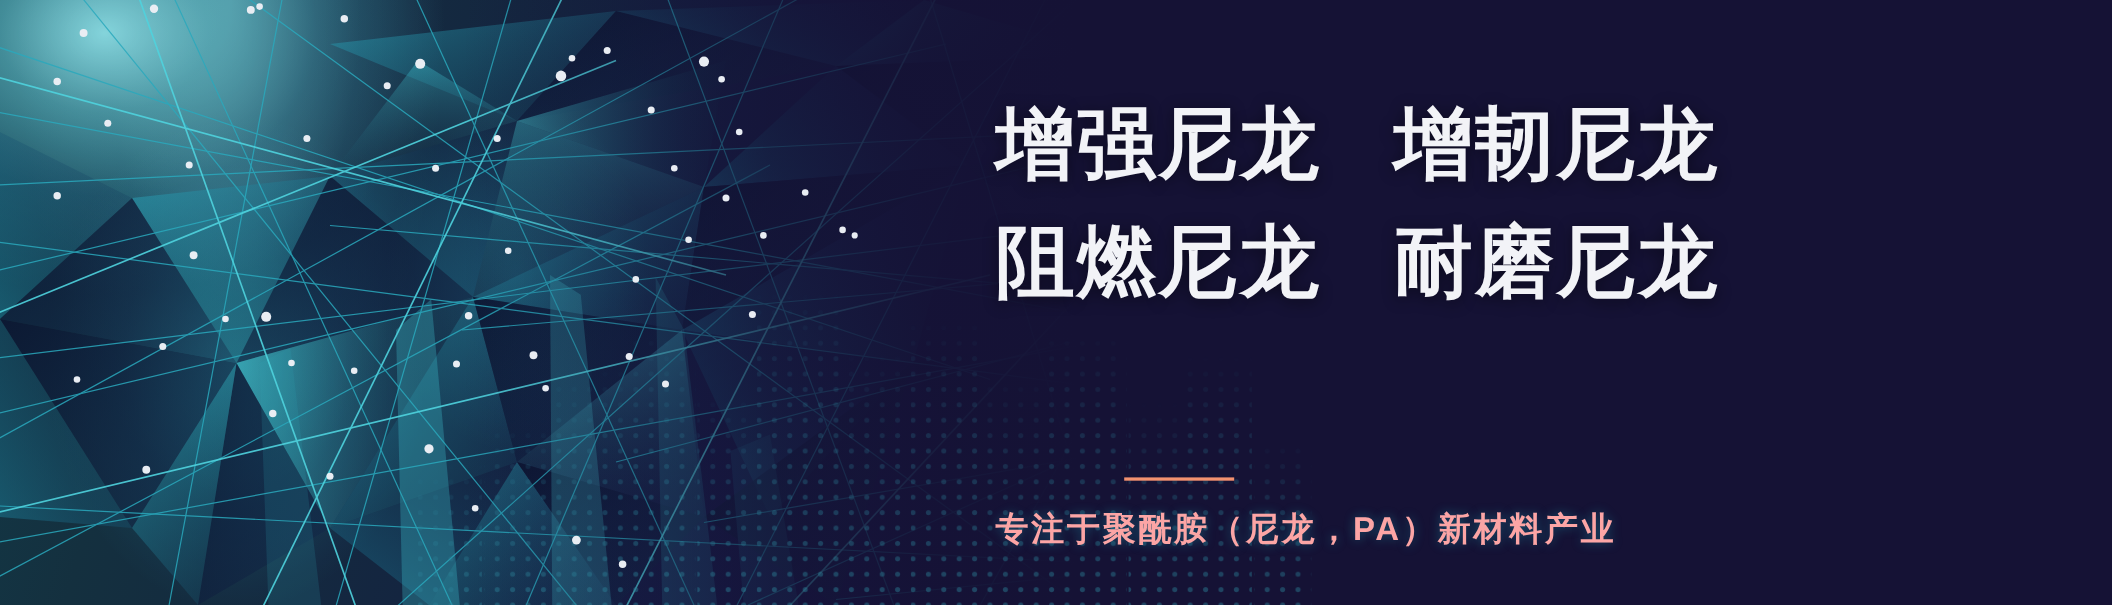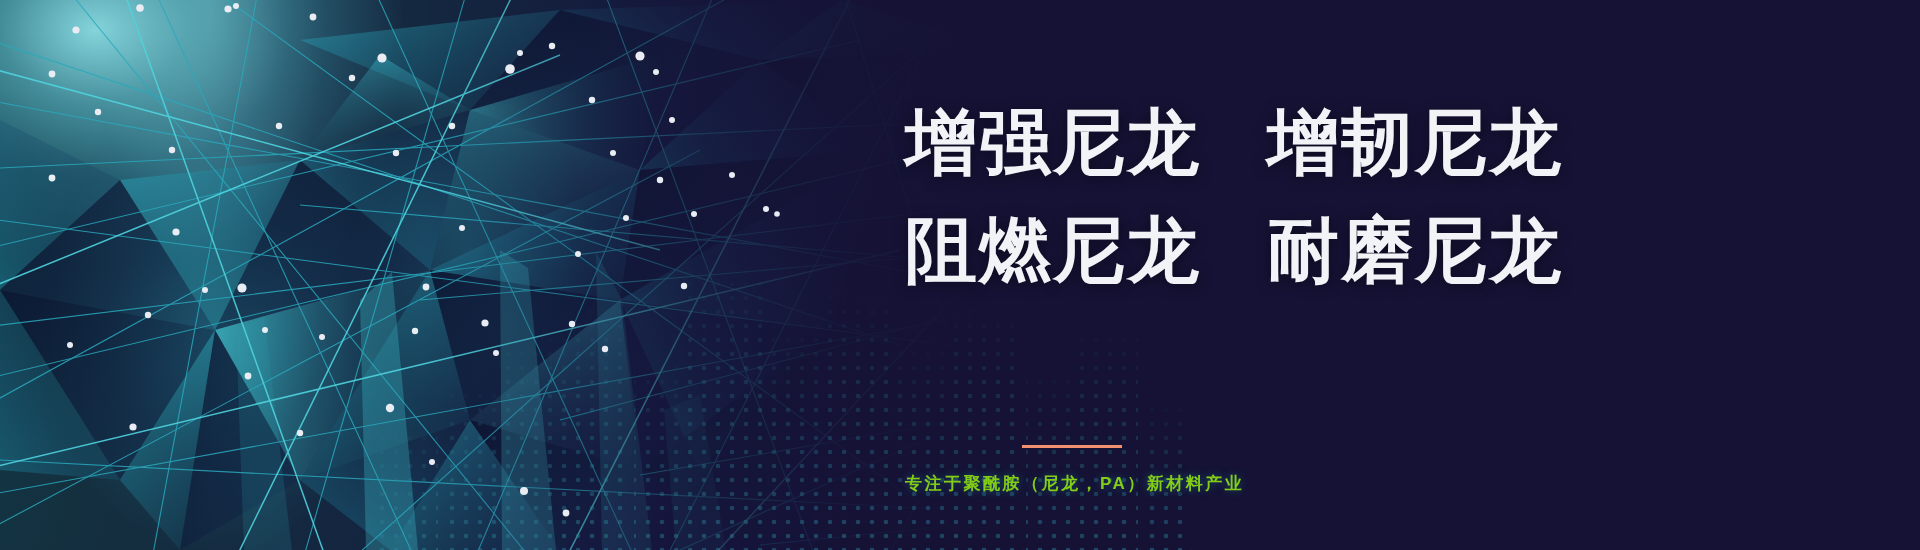--- a/index.html
+++ b/index.html
@@ -52,21 +52,21 @@
   }
 
   #poly-art, #lines-art, #dots-art, #halftone-art { position:absolute; inset:0; }
   #poly-art svg, #lines-art svg, #dots-art svg, #halftone-art svg {
     display:block; width:1920px; height:550px;
   }
 
   
   #content {
     position:absolute;
-    left:905px; top:11px;
+    left:905px; top:0;
     width:1015px; height:420px;
   }
 
   .headline {
     position:absolute;
     left:0;
     color:#f2f3f7;
     font-size:72px;
     font-weight:bold;
     letter-spacing:2px;
@@ -80,22 +80,22 @@
   #divider {
     position:absolute;
     left:117px; top:434px;
     width:100px; height:3px;
     background:#f2916f;
   }
 
   #subtitle {
     position:absolute;
     left:0; top:461px;
-    color:#84cc16;
-    font-size:17px;
+    color:#fca5a5;
+    font-size:30px;
     font-weight:bold;
     letter-spacing:2.5px;
     white-space:pre;
     text-shadow:0 0 10px rgba(32,207,222,0.35);
   }
 </style>
 </head>
 <body>
 
 <div id="banner">

